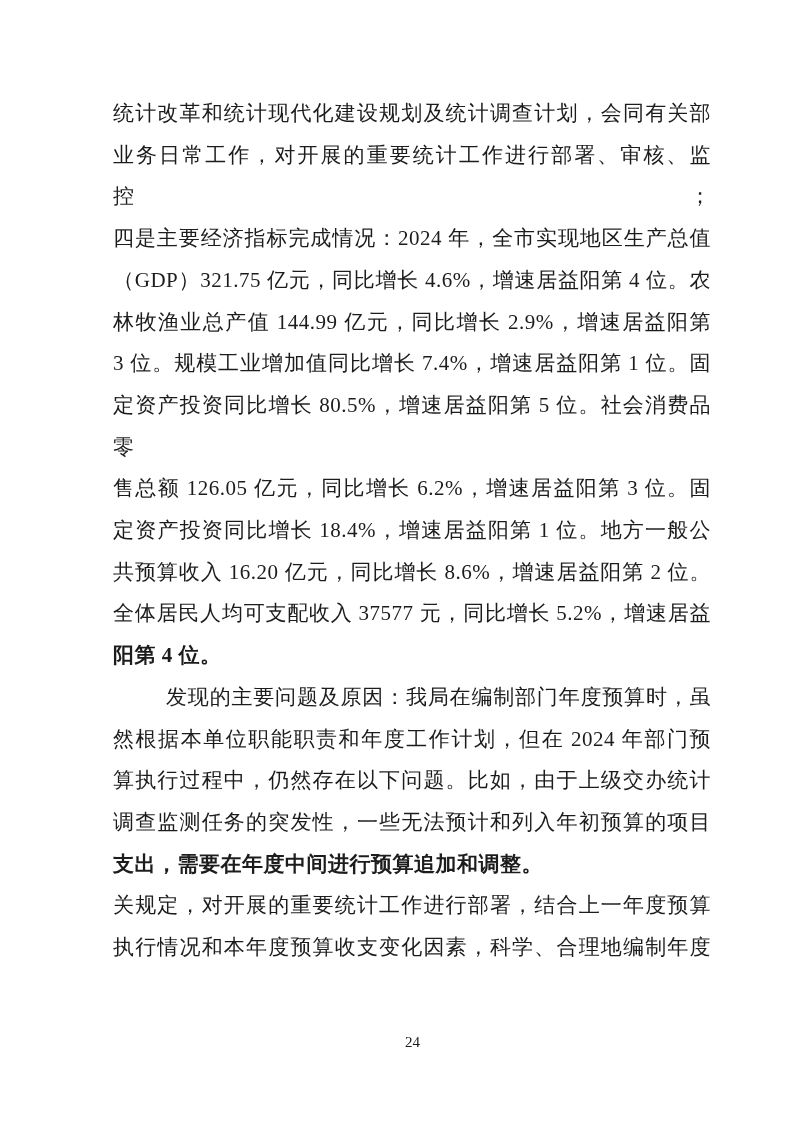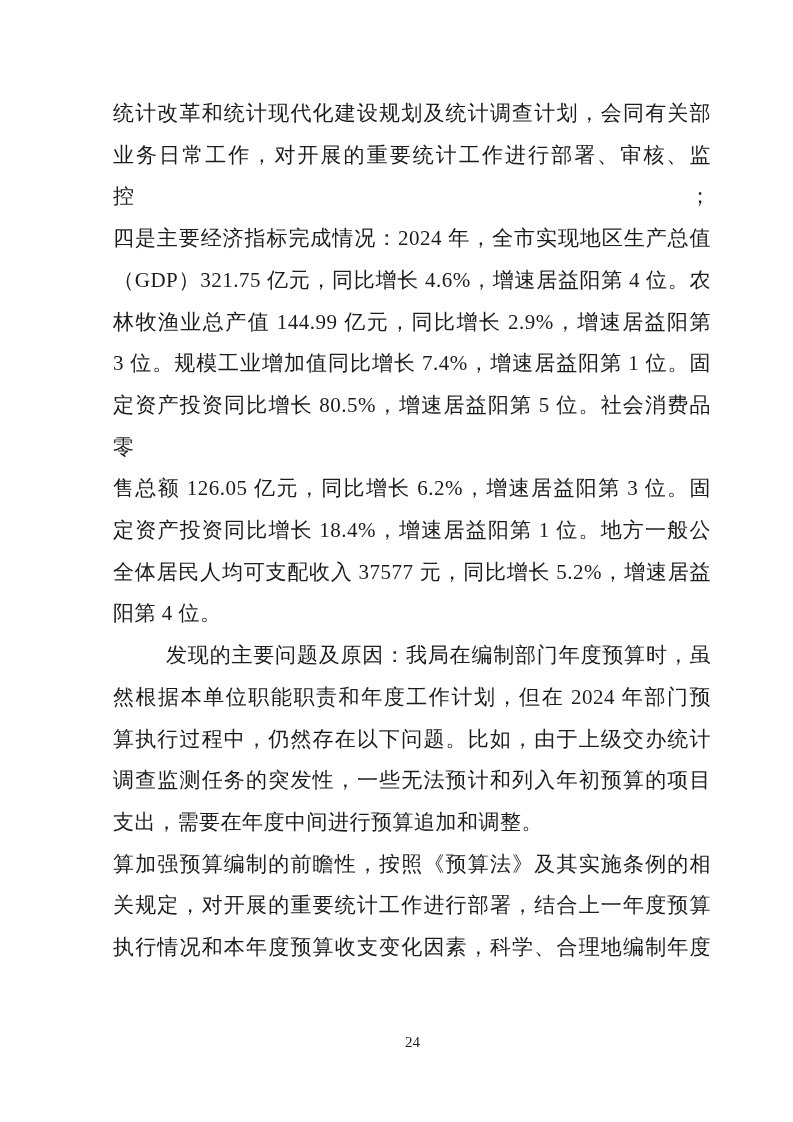--- a/index.html
+++ b/index.html
@@ -27,20 +27,21 @@
     margin-left: 16px;
   }
   .line {
     text-align: justify;
     text-align-last: justify;
     text-justify: inter-character;
     white-space: normal;
   }
   .line.last {
     text-align-last: left;
+    font-weight: bold;
   }
   .line.indent {
     text-indent: 53px;
   }
   .page-number {
     position: absolute;
     left: 0;
     top: 1034px;
     width: 100%;
     text-align: center;
@@ -56,25 +57,25 @@
   <div class="text-block">
       <div class="line">统计改革和统计现代化建设规划及统计调查计划，会同有关部</div>
       <div class="line">业务日常工作，对开展的重要统计工作进行部署、审核、监控；</div>
       <div class="line">四是主要经济指标完成情况：2024 年，全市实现地区生产总值</div>
       <div class="line">（GDP）321.75 亿元，同比增长 4.6%，增速居益阳第 4 位。农</div>
       <div class="line">林牧渔业总产值 144.99 亿元，同比增长 2.9%，增速居益阳第</div>
       <div class="line">3 位。规模工业增加值同比增长 7.4%，增速居益阳第 1 位。固</div>
       <div class="line">定资产投资同比增长 80.5%，增速居益阳第 5 位。社会消费品零</div>
       <div class="line">售总额 126.05 亿元，同比增长 6.2%，增速居益阳第 3 位。固</div>
       <div class="line">定资产投资同比增长 18.4%，增速居益阳第 1 位。地方一般公</div>
+      <div class="line">共预算收入 16.20 亿元，同比增长 8.6%，增速居益阳第 2 位。</div>
       <div class="line">全体居民人均可支配收入 37577 元，同比增长 5.2%，增速居益</div>
       <div class="line last">阳第 4 位。</div>
       <div class="line indent">发现的主要问题及原因：我局在编制部门年度预算时，虽</div>
       <div class="line">然根据本单位职能职责和年度工作计划，但在 2024 年部门预</div>
       <div class="line">算执行过程中，仍然存在以下问题。比如，由于上级交办统计</div>
       <div class="line">调查监测任务的突发性，一些无法预计和列入年初预算的项目</div>
       <div class="line last">支出，需要在年度中间进行预算追加和调整。</div>
-      <div class="line">算加强预算编制的前瞻性，按照《预算法》及其实施条例的相</div>
       <div class="line">关规定，对开展的重要统计工作进行部署，结合上一年度预算</div>
       <div class="line">执行情况和本年度预算收支变化因素，科学、合理地编制年度</div>
     </div>
   <div class="page-number">24</div>
 </div>
 
 </body></html>

